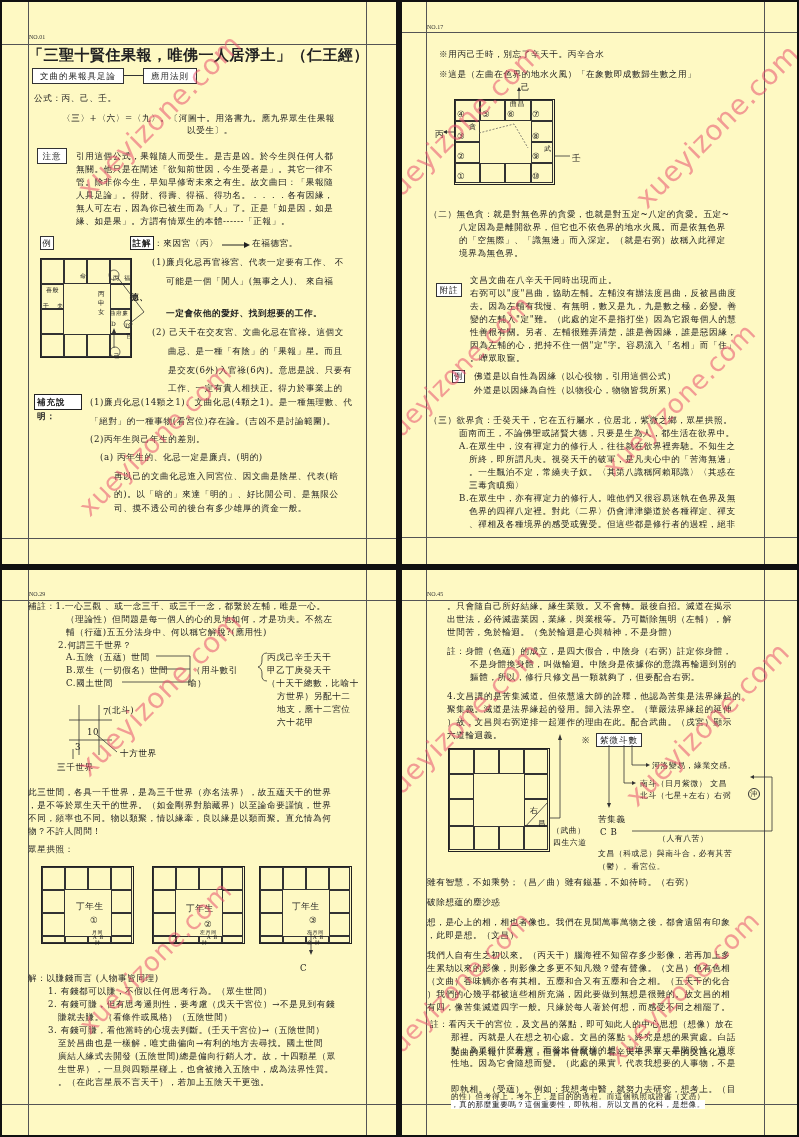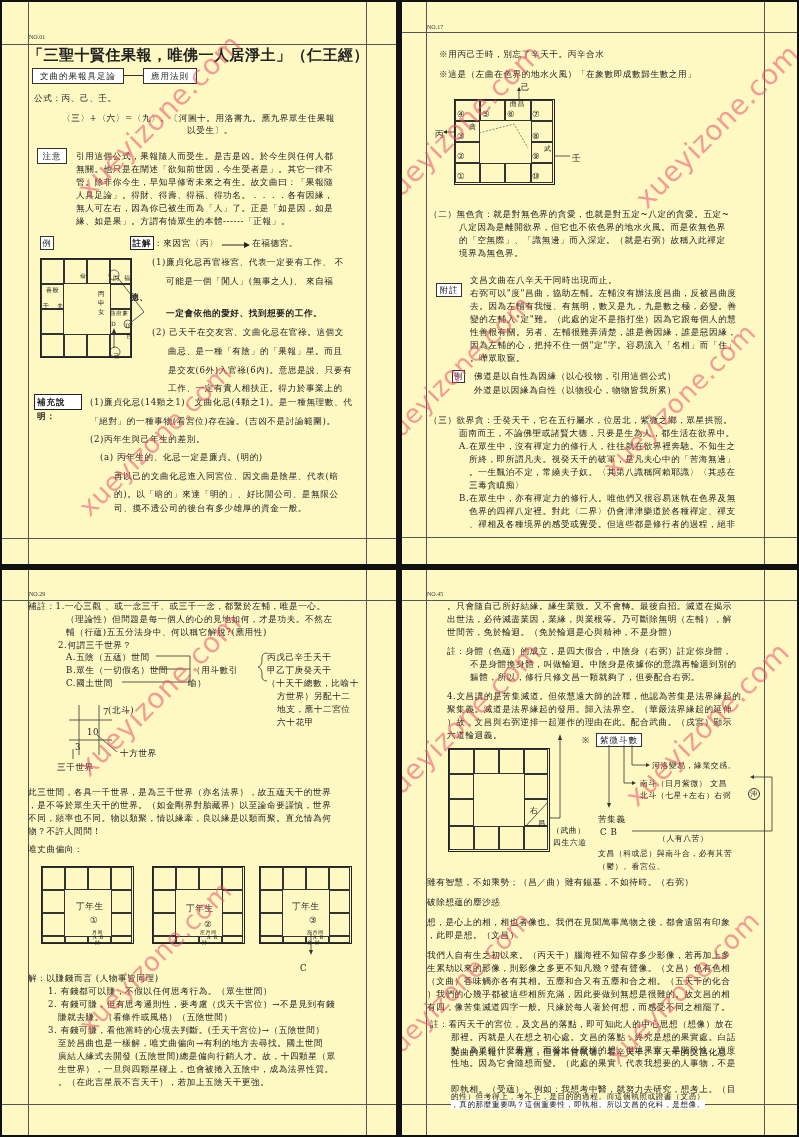--- a/index.html
+++ b/index.html
@@ -242,21 +242,21 @@
   <div class="t" style="left:106px;top:134px">(北斗)</div>
   <div class="t" style="left:85px;top:156px">10</div>
   <div class="t" style="left:73px;top:171px">3</div>
   <div class="t" style="left:118px;top:177px">十方世界</div>
   <div class="t" style="left:55px;top:191px">三千世界</div>
 
   <div class="t" style="left:26px;top:216px">此三世間，各具一千世界，是為三千世界（亦名法界），故五蘊天干的世界</div>
   <div class="t" style="left:26px;top:229px">，是不等於眾生天干的世界。（如金剛界對胎藏界）以至論命要謹慎，世界</div>
   <div class="t" style="left:26px;top:242px">不同，頻率也不同。物以類聚，情以緣牽，良以緣是以類而聚。直允情為何</div>
   <div class="t" style="left:26px;top:255px">物？不許人間問！</div>
-  <div class="t" style="left:26px;top:273px">唯丈曲偏向：</div>
+  <div class="t" style="left:26px;top:273px">眾星拱照：</div>
 
   <div class="grid" style="left:39px;top:296px;width:93px;height:78px;">
     <div class="c" style="left:0;top:0;width:23px;height:23px"></div>
       <div class="c" style="left:23px;top:0;width:23px;height:23px"></div>
       <div class="c" style="left:46px;top:0;width:23px;height:23px"></div>
       <div class="c" style="left:69px;top:0;width:21px;height:23px"></div>
     <div class="c" style="left:0;top:23px;width:23px;height:23px"></div>
       <div class="c" style="left:69px;top:23px;width:21px;height:23px"></div>
     <div class="c" style="left:0;top:46px;width:23px;height:23px"></div>
       <div class="c" style="left:69px;top:46px;width:21px;height:23px"></div>

